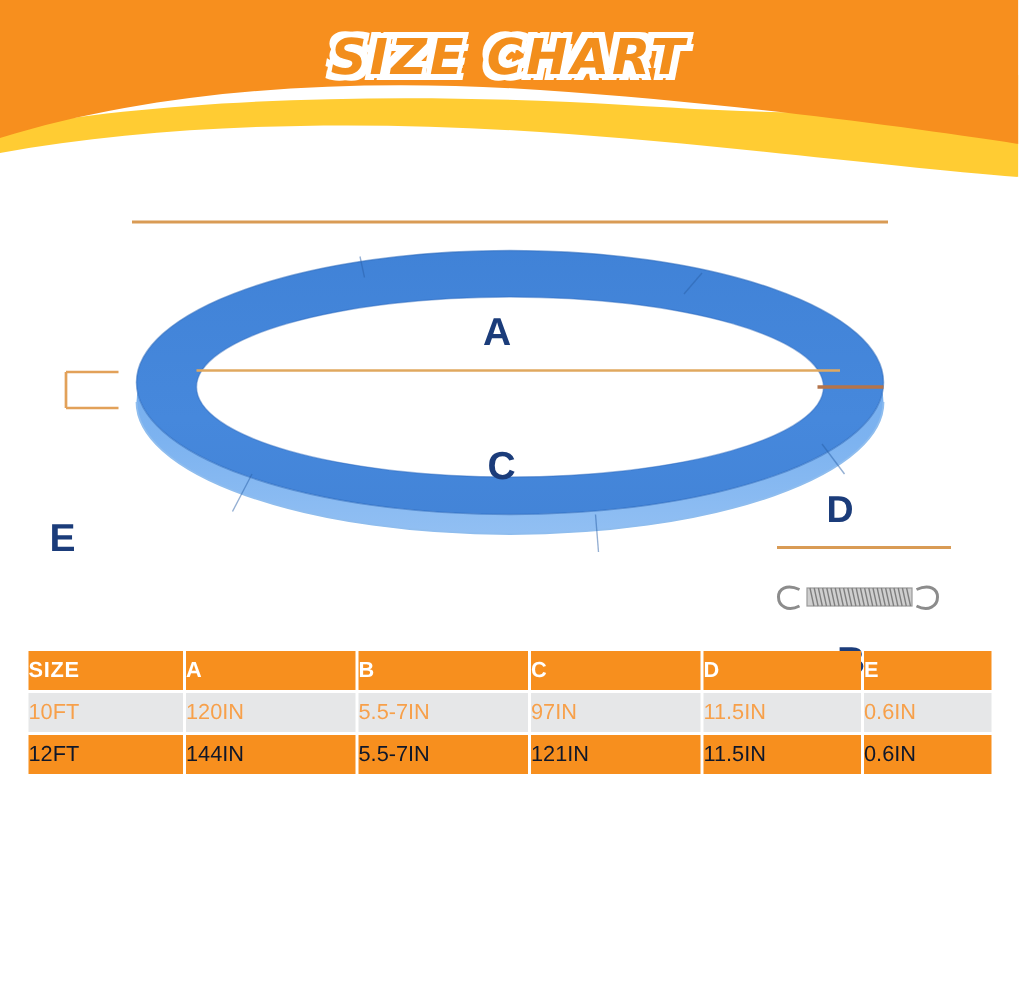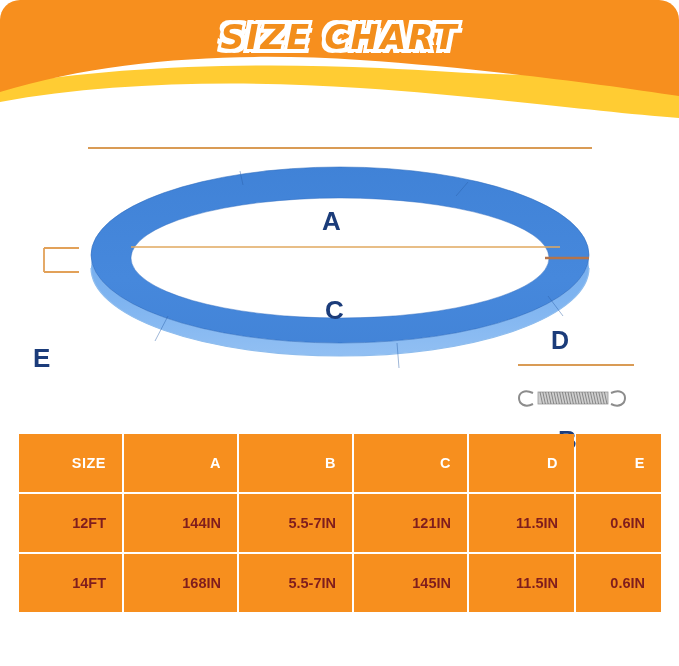--- a/index.html
+++ b/index.html
@@ -9,21 +9,20 @@
   }
   body {
     font-family: "Liberation Sans", sans-serif;
   }
   #page {
     position: relative;
     width: 679px;
     height: 666px;
     overflow: hidden;
     background: #ffffff;
-    border-radius: 20px;
   }
 
   
   #header-band {
     position: absolute;
     left: 0;
     top: 0;
     width: 679px;
     height: 140px;
     overflow: hidden;
@@ -89,25 +88,25 @@
     top: 432px;
     width: 640px;
   }
   table#size-table {
     border-collapse: separate;
     border-spacing: 2px 2px;
     width: 640px;
     table-layout: fixed;
   }
   table#size-table td, table#size-table th {
-    text-align: right;
+    text-align: left;
     font-family: "Liberation Sans", sans-serif;
     font-size: 14.5px;
     height: 26px;
-    padding: 16px;
+    padding: 0;
     white-space: nowrap;
   }
   col.c-size { width: 103px; }
   col.c-a    { width: 113px; }
   col.c-b    { width: 113px; }
   col.c-c    { width: 113px; }
   col.c-d    { width: 105px; }
   col.c-e    { width: 85px;  }
 
   tr.row-head th {
@@ -117,22 +116,22 @@
     font-size: 15px;
     letter-spacing: 0.5px;
   }
   tr.row-odd td {
     background: #E6E7E8;
     color: #F7A04A;
     font-weight: normal;
   }
   tr.row-even td {
     background: #F78F1E;
-    color: #7f1d1d;
-    font-weight: bold;
+    color: #0f172a;
+    font-weight: normal;
   }
 </style>
 </head>
 <body>
 
 <div id="page">
 
   <div id="header-band">
     <svg id="header-svg" width="679" height="140" viewBox="0 0 679 140">
 
@@ -267,33 +266,33 @@
         <tr class="row-head">
           <th>SIZE</th>
           <th>A</th>
           <th>B</th>
           <th>C</th>
           <th>D</th>
           <th>E</th>
         </tr>
       </thead>
       <tbody>
+        <tr class="row-odd">
+          <td>10FT</td>
+          <td>120IN</td>
+          <td>5.5-7IN</td>
+          <td>97IN</td>
+          <td>11.5IN</td>
+          <td>0.6IN</td>
+        </tr>
         <tr class="row-even">
           <td>12FT</td>
           <td>144IN</td>
           <td>5.5-7IN</td>
           <td>121IN</td>
           <td>11.5IN</td>
           <td>0.6IN</td>
         </tr>
-        <tr class="row-even">
-          <td>14FT</td>
-          <td>168IN</td>
-          <td>5.5-7IN</td>
-          <td>145IN</td>
-          <td>11.5IN</td>
-          <td>0.6IN</td>
-        </tr>
       </tbody>
     </table>
   </div>
 
 </div>
 
 </body></html>

